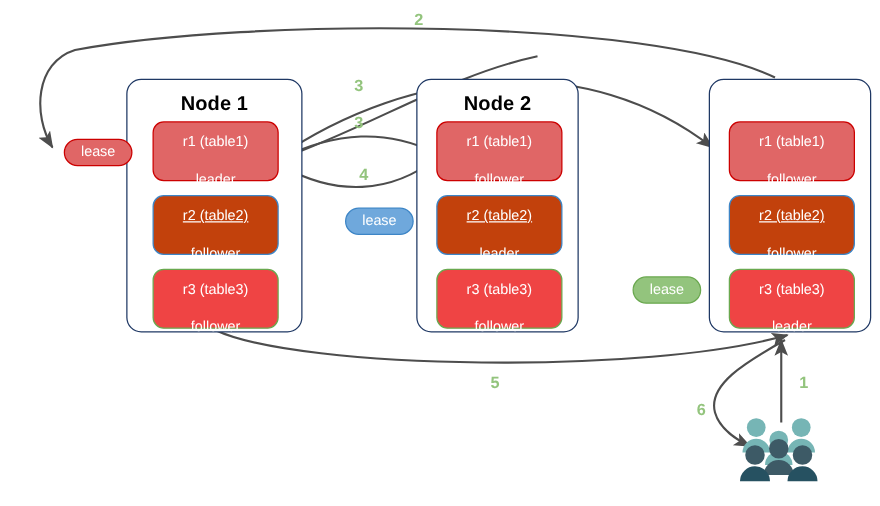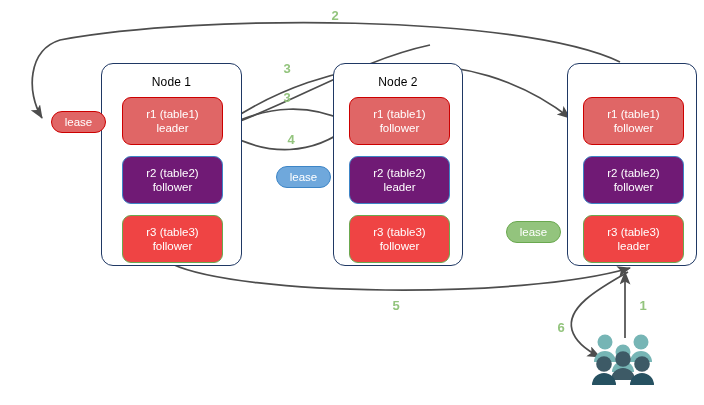--- a/index.html
+++ b/index.html
@@ -30,41 +30,41 @@
     border: 1.6px solid #1f3864;
     border-radius: 12px;
     background: #ffffff;
   }
   .node-title {
     position: absolute;
     left: 0;
     right: 0;
     top: 11px;
     text-align: center;
-    font-size: 12px;
-    font-weight: normal;
+    font-size: 16px;
+    font-weight: bold;
     color: #000000;
     letter-spacing: 0.1px;
   }
   .replica {
     position: absolute;
     box-sizing: border-box;
     border-radius: 9px;
     display: flex;
     flex-direction: column;
     align-items: center;
     justify-content: center;
     font-size: 11.5px;
     line-height: 14px;
     color: #ffffff;
     text-align: center;
   }
-  .replica .rline { display: block; }
+  .replica .rline { display: block; margin-top: 16px; }
   .rep-red   { background: #e06666; border: 1.6px solid #cc0000; }
-  .rep-blue  { background: #701a75; border: 1.6px solid #3d85c6; }
+  .rep-blue  { background: #c2410c; border: 1.6px solid #3d85c6; text-decoration: underline; }
   .rep-green { background: #ef4444; border: 1.6px solid #6aa84f; }
 
   .lease {
     position: absolute;
     box-sizing: border-box;
     border-radius: 11px;
     display: flex;
     align-items: center;
     justify-content: center;
     font-size: 11.5px;

